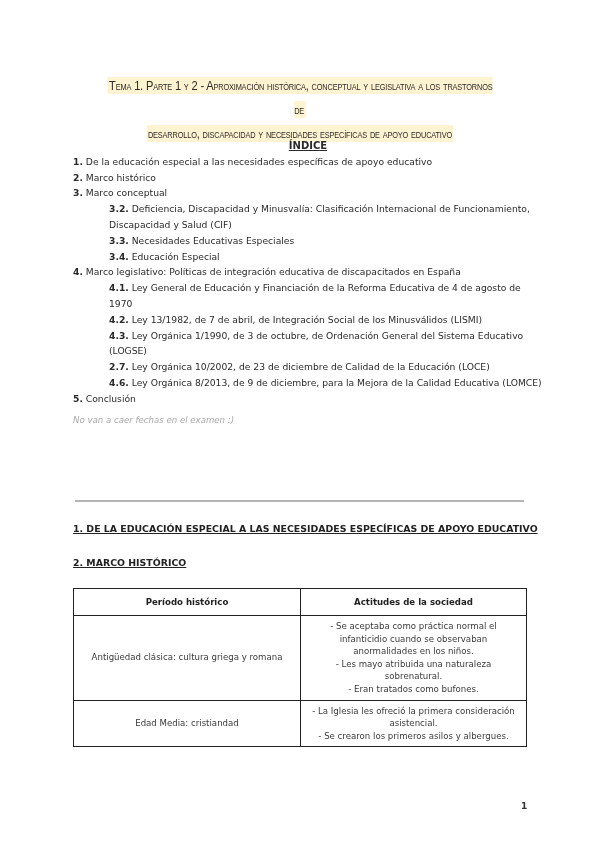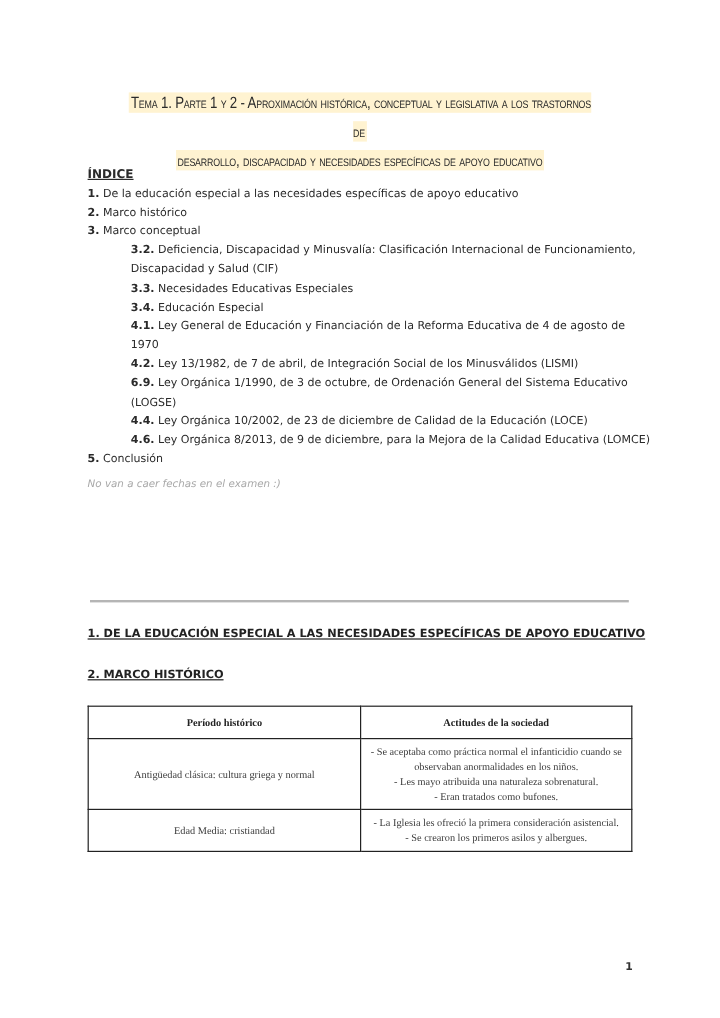--- a/index.html
+++ b/index.html
@@ -5,30 +5,30 @@
   html, body { margin:0; padding:0; background:#ffffff; }
   body { width:600px; height:848px; position:relative; overflow:hidden;
          font-family:"DejaVu Sans", sans-serif; color:#2a2a2a; }
   .page { position:absolute; left:0; top:4px; width:580px; height:848px; }
   .title { position:absolute; left:60px; top:70px; width:480px; text-align:center;
            font-family:"Liberation Sans Narrow","Liberation Sans", sans-serif;
            font-size:13.5px; line-height:24px; color:#2a2a2a; font-variant:small-caps;
            letter-spacing:-0.2px; transform:scaleX(0.82); transform-origin:center top; }
   .title span.hl { background:#fff3d1; padding:1px 2px; }
   .index { position:absolute; left:73px; top:134px; width:470px; font-size:9.2px; line-height:15.8px; }
-  .index-head { font-weight:bold; text-decoration:underline; font-size:10px; }
+  .index-head { font-weight:bold; text-decoration:underline; font-size:10px;text-align:center; }
   .it { white-space:nowrap; }
   .sub { padding-left:36px; white-space:normal; }
   .b { font-weight:bold; }
   .note { color:#a8a8a8; font-style:italic; margin-top:6px; font-size:8.6px; }
   .rule { position:absolute; left:75px; top:496px; width:449px; height:1.5px; background:#b5b5b5; }
   .h1 { position:absolute; left:73px; top:519px; font-size:9.4px; font-weight:bold; text-decoration:underline; color:#222; }
   .h2 { position:absolute; left:73px; top:553px; font-size:9.4px; font-weight:bold; text-decoration:underline; color:#222; }
   table { position:absolute; left:73px; top:584px; width:454px; border-collapse:collapse; font-size:8.6px; line-height:12.6px; color:#3a3a3a; }
-  td, th { border:1.2px solid #222; text-align:center; vertical-align:middle; padding:4px 6px;font-family:Liberation Serif, serif; }
+  td, th { border:1.2px solid #222; text-align:center; vertical-align:middle; padding:4px 6px; }
   th { font-weight:bold; color:#222; height:18px; }
   td.c1 { width:214px; }
   .pnum { position:absolute; left:521px; top:797px; font-size:9px; font-weight:bold; color:#333; }
 </style>
 </head>
 <body>
 
 <div class="page">
 
   <div class="title">
@@ -37,42 +37,43 @@
   </div>
 
   <div class="index">
     <div class="index-head">ÍNDICE</div>
     <div class="it"><span class="b">1.</span> <span>De la educación especial a las necesidades específicas de apoyo educativo</span></div>
     <div class="it"><span class="b">2.</span> <span>Marco histórico</span></div>
     <div class="it"><span class="b">3.</span> <span>Marco conceptual</span></div>
     <div class="sub"><span class="b">3.2.</span> <span>Deficiencia, Discapacidad y Minusvalía: Clasificación Internacional de Funcionamiento, Discapacidad y Salud (CIF)</span></div>
     <div class="sub"><span class="b">3.3.</span> <span>Necesidades Educativas Especiales</span></div>
     <div class="sub"><span class="b">3.4.</span> <span>Educación Especial</span></div>
+    <div class="it"><span class="b">4.</span> <span>Marco legislativo: Políticas de integración educativa de discapacitados en España</span></div>
     <div class="sub"><span class="b">4.1.</span> <span>Ley General de Educación y Financiación de la Reforma Educativa de 4 de agosto de 1970</span></div>
     <div class="sub"><span class="b">4.2.</span> <span>Ley 13/1982, de 7 de abril, de Integración Social de los Minusválidos (LISMI)</span></div>
-    <div class="sub"><span class="b">6.9.</span> <span>Ley Orgánica 1/1990, de 3 de octubre, de Ordenación General del Sistema Educativo (LOGSE)</span></div>
-    <div class="sub"><span class="b">4.4.</span> <span>Ley Orgánica 10/2002, de 23 de diciembre de Calidad de la Educación (LOCE)</span></div>
+    <div class="sub"><span class="b">4.3.</span> <span>Ley Orgánica 1/1990, de 3 de octubre, de Ordenación General del Sistema Educativo (LOGSE)</span></div>
+    <div class="sub"><span class="b">2.7.</span> <span>Ley Orgánica 10/2002, de 23 de diciembre de Calidad de la Educación (LOCE)</span></div>
     <div class="sub"><span class="b">4.6.</span> <span>Ley Orgánica 8/2013, de 9 de diciembre, para la Mejora de la Calidad Educativa (LOMCE)</span></div>
     <div class="it"><span class="b">5.</span> <span>Conclusión</span></div>
     <div class="note">No van a caer fechas en el examen :)</div>
   </div>
 
   <div class="rule"></div>
 
   <div class="h1">1. DE LA EDUCACIÓN ESPECIAL A LAS NECESIDADES ESPECÍFICAS DE APOYO EDUCATIVO</div>
   <div class="h2">2. MARCO HISTÓRICO</div>
 
   <table>
     <tbody>
         <tr>
       <th>Período histórico</th>
       <th>Actitudes de la sociedad</th>
     </tr>
     <tr>
-      <td class="c1">Antigüedad clásica: cultura griega y normal</td>
+      <td class="c1">Antigüedad clásica: cultura griega y romana</td>
       <td>
         <div>- Se aceptaba como práctica normal el infanticidio cuando se observaban anormalidades en los niños.</div>
         <div>- Les mayo atribuida una naturaleza sobrenatural.</div>
         <div>- Eran tratados como bufones.</div>
       </td>
     </tr>
     <tr>
       <td class="c1">Edad Media: cristiandad</td>
       <td>
         <div>- La Iglesia les ofreció la primera consideración asistencial.</div>

